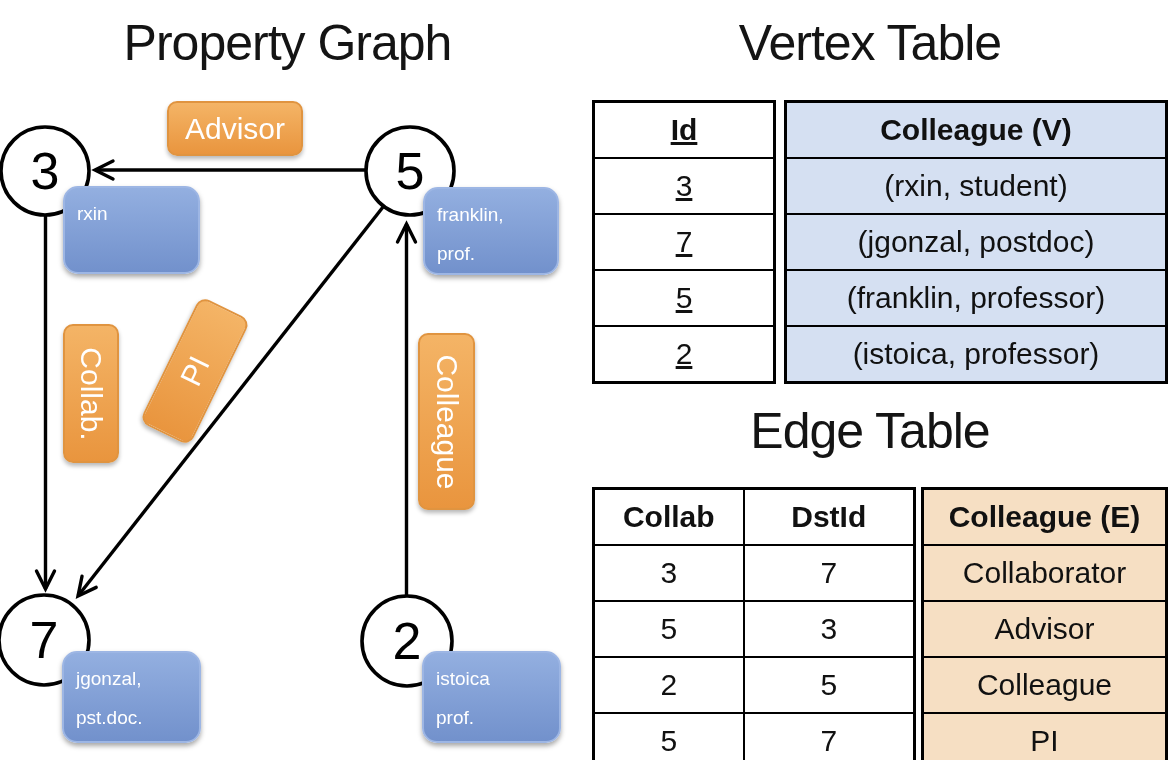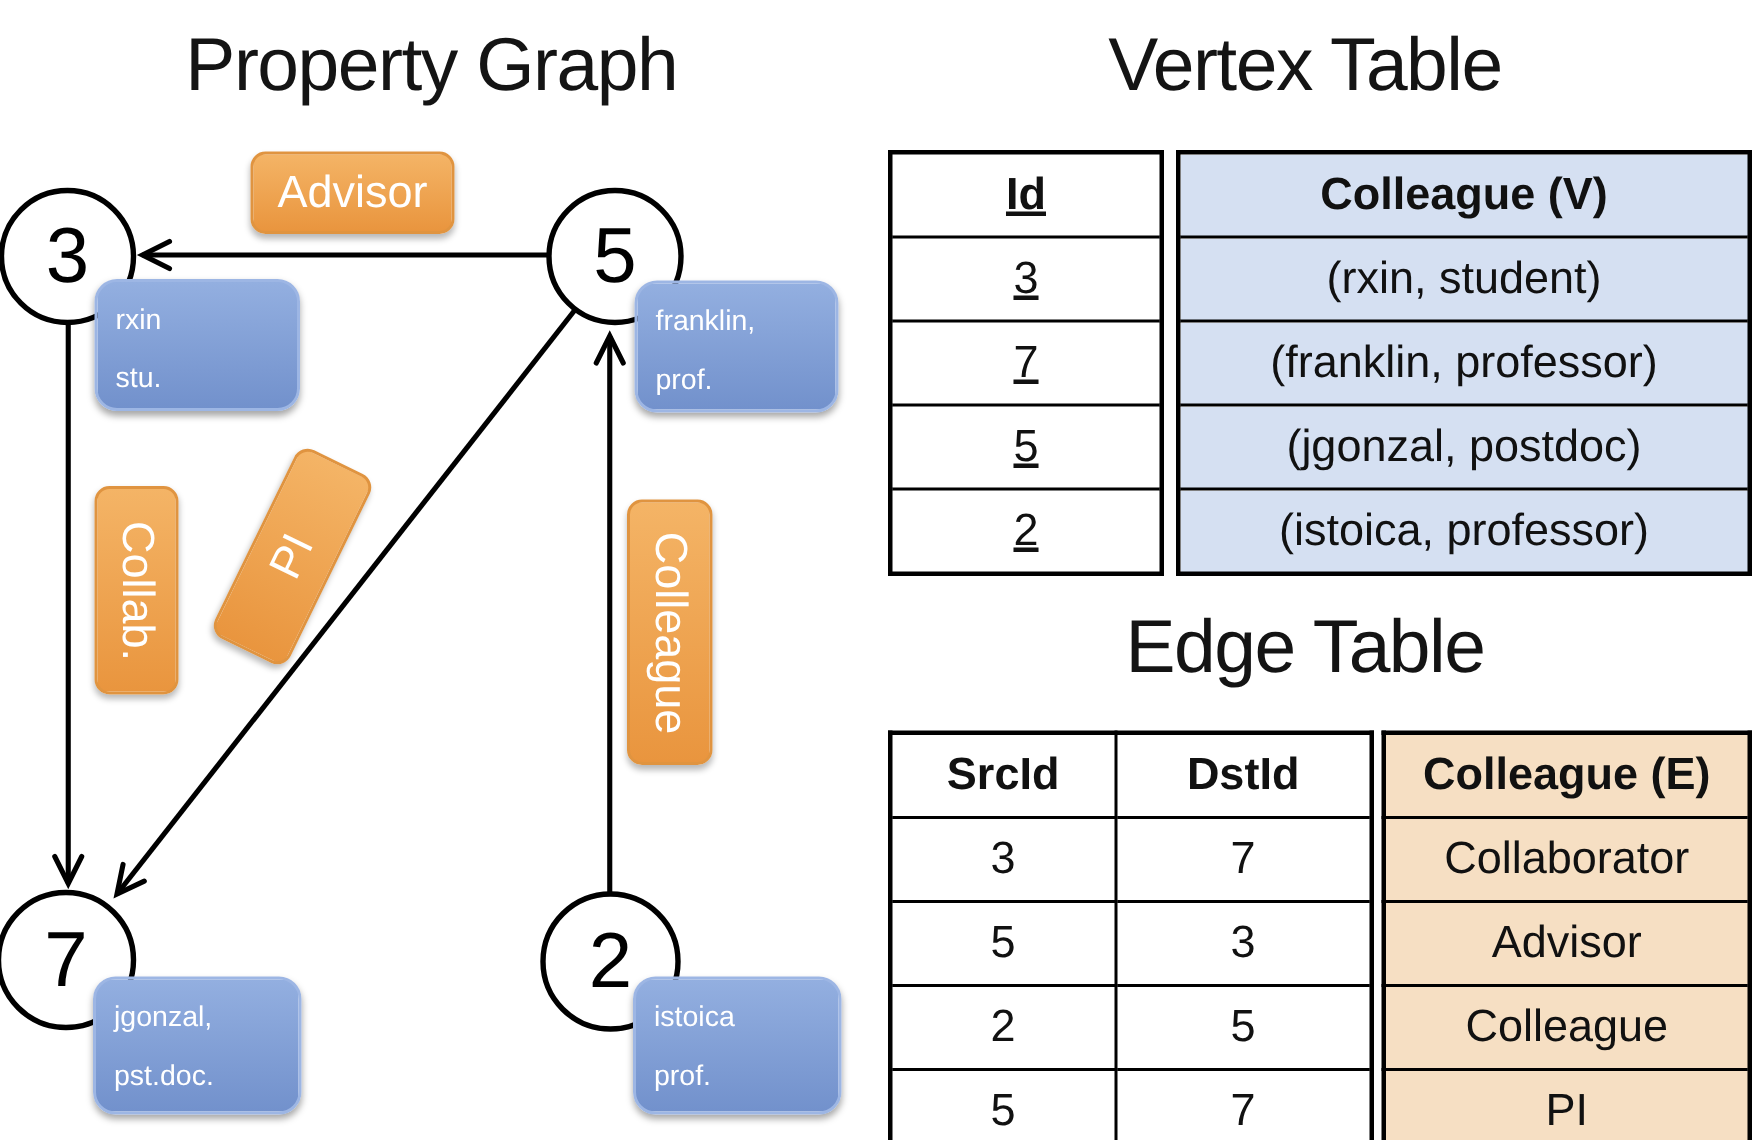--- a/index.html
+++ b/index.html
@@ -78,21 +78,20 @@
   </div>
   <div class="edge-label" style="left:167px;top:301px;width:56px;height:140px;transform:rotate(26deg);">
     <span class="vert-up">PI</span>
   </div>
   <div class="edge-label" style="left:418px;top:333px;width:57px;height:177px;">
     <span class="vert-down">Colleague</span>
   </div>
 
   <div class="prop-box" style="left:63px;top:186px;width:137px;height:88px;">
     <span>rxin</span>
-    <span>stu.</span>
   </div>
   <div class="prop-box" style="left:423px;top:187px;width:136px;height:88px;">
     <span>franklin,</span>
     <span>prof.</span>
   </div>
   <div class="prop-box" style="left:62px;top:651px;width:139px;height:92px;">
     <span>jgonzal,</span>
     <span>pst.doc.</span>
   </div>
   <div class="prop-box" style="left:422px;top:651px;width:139px;height:92px;">
@@ -122,39 +121,39 @@
 
   <table class="tbl" style="left:784px;top:100px;width:384px;">
     <tbody>
         <tr>
           <th class="cell-blue">Colleague (V)</th>
         </tr>
     <tr>
           <td class="cell-blue">(rxin, student)</td>
         </tr>
     <tr>
-          <td class="cell-blue">(franklin, professor)</td>
+          <td class="cell-blue">(jgonzal, postdoc)</td>
         </tr>
     <tr>
-          <td class="cell-blue">(jgonzal, postdoc)</td>
+          <td class="cell-blue">(franklin, professor)</td>
         </tr>
     <tr>
           <td class="cell-blue">(istoica, professor)</td>
         </tr>
   </tbody>
     </table>
 
   <table class="tbl" style="left:592px;top:487px;width:321px;">
     <colgroup>
         <col style="width:150px;">
         <col style="width:171px;">
       </colgroup>
     <tbody>
         <tr>
-      <th>SrcId</th>
+      <th>Collab</th>
       <th>DstId</th>
     </tr>
     <tr>
       <td>3</td>
       <td>7</td>
     </tr>
     <tr>
       <td>5</td>
       <td>3</td>
     </tr>

